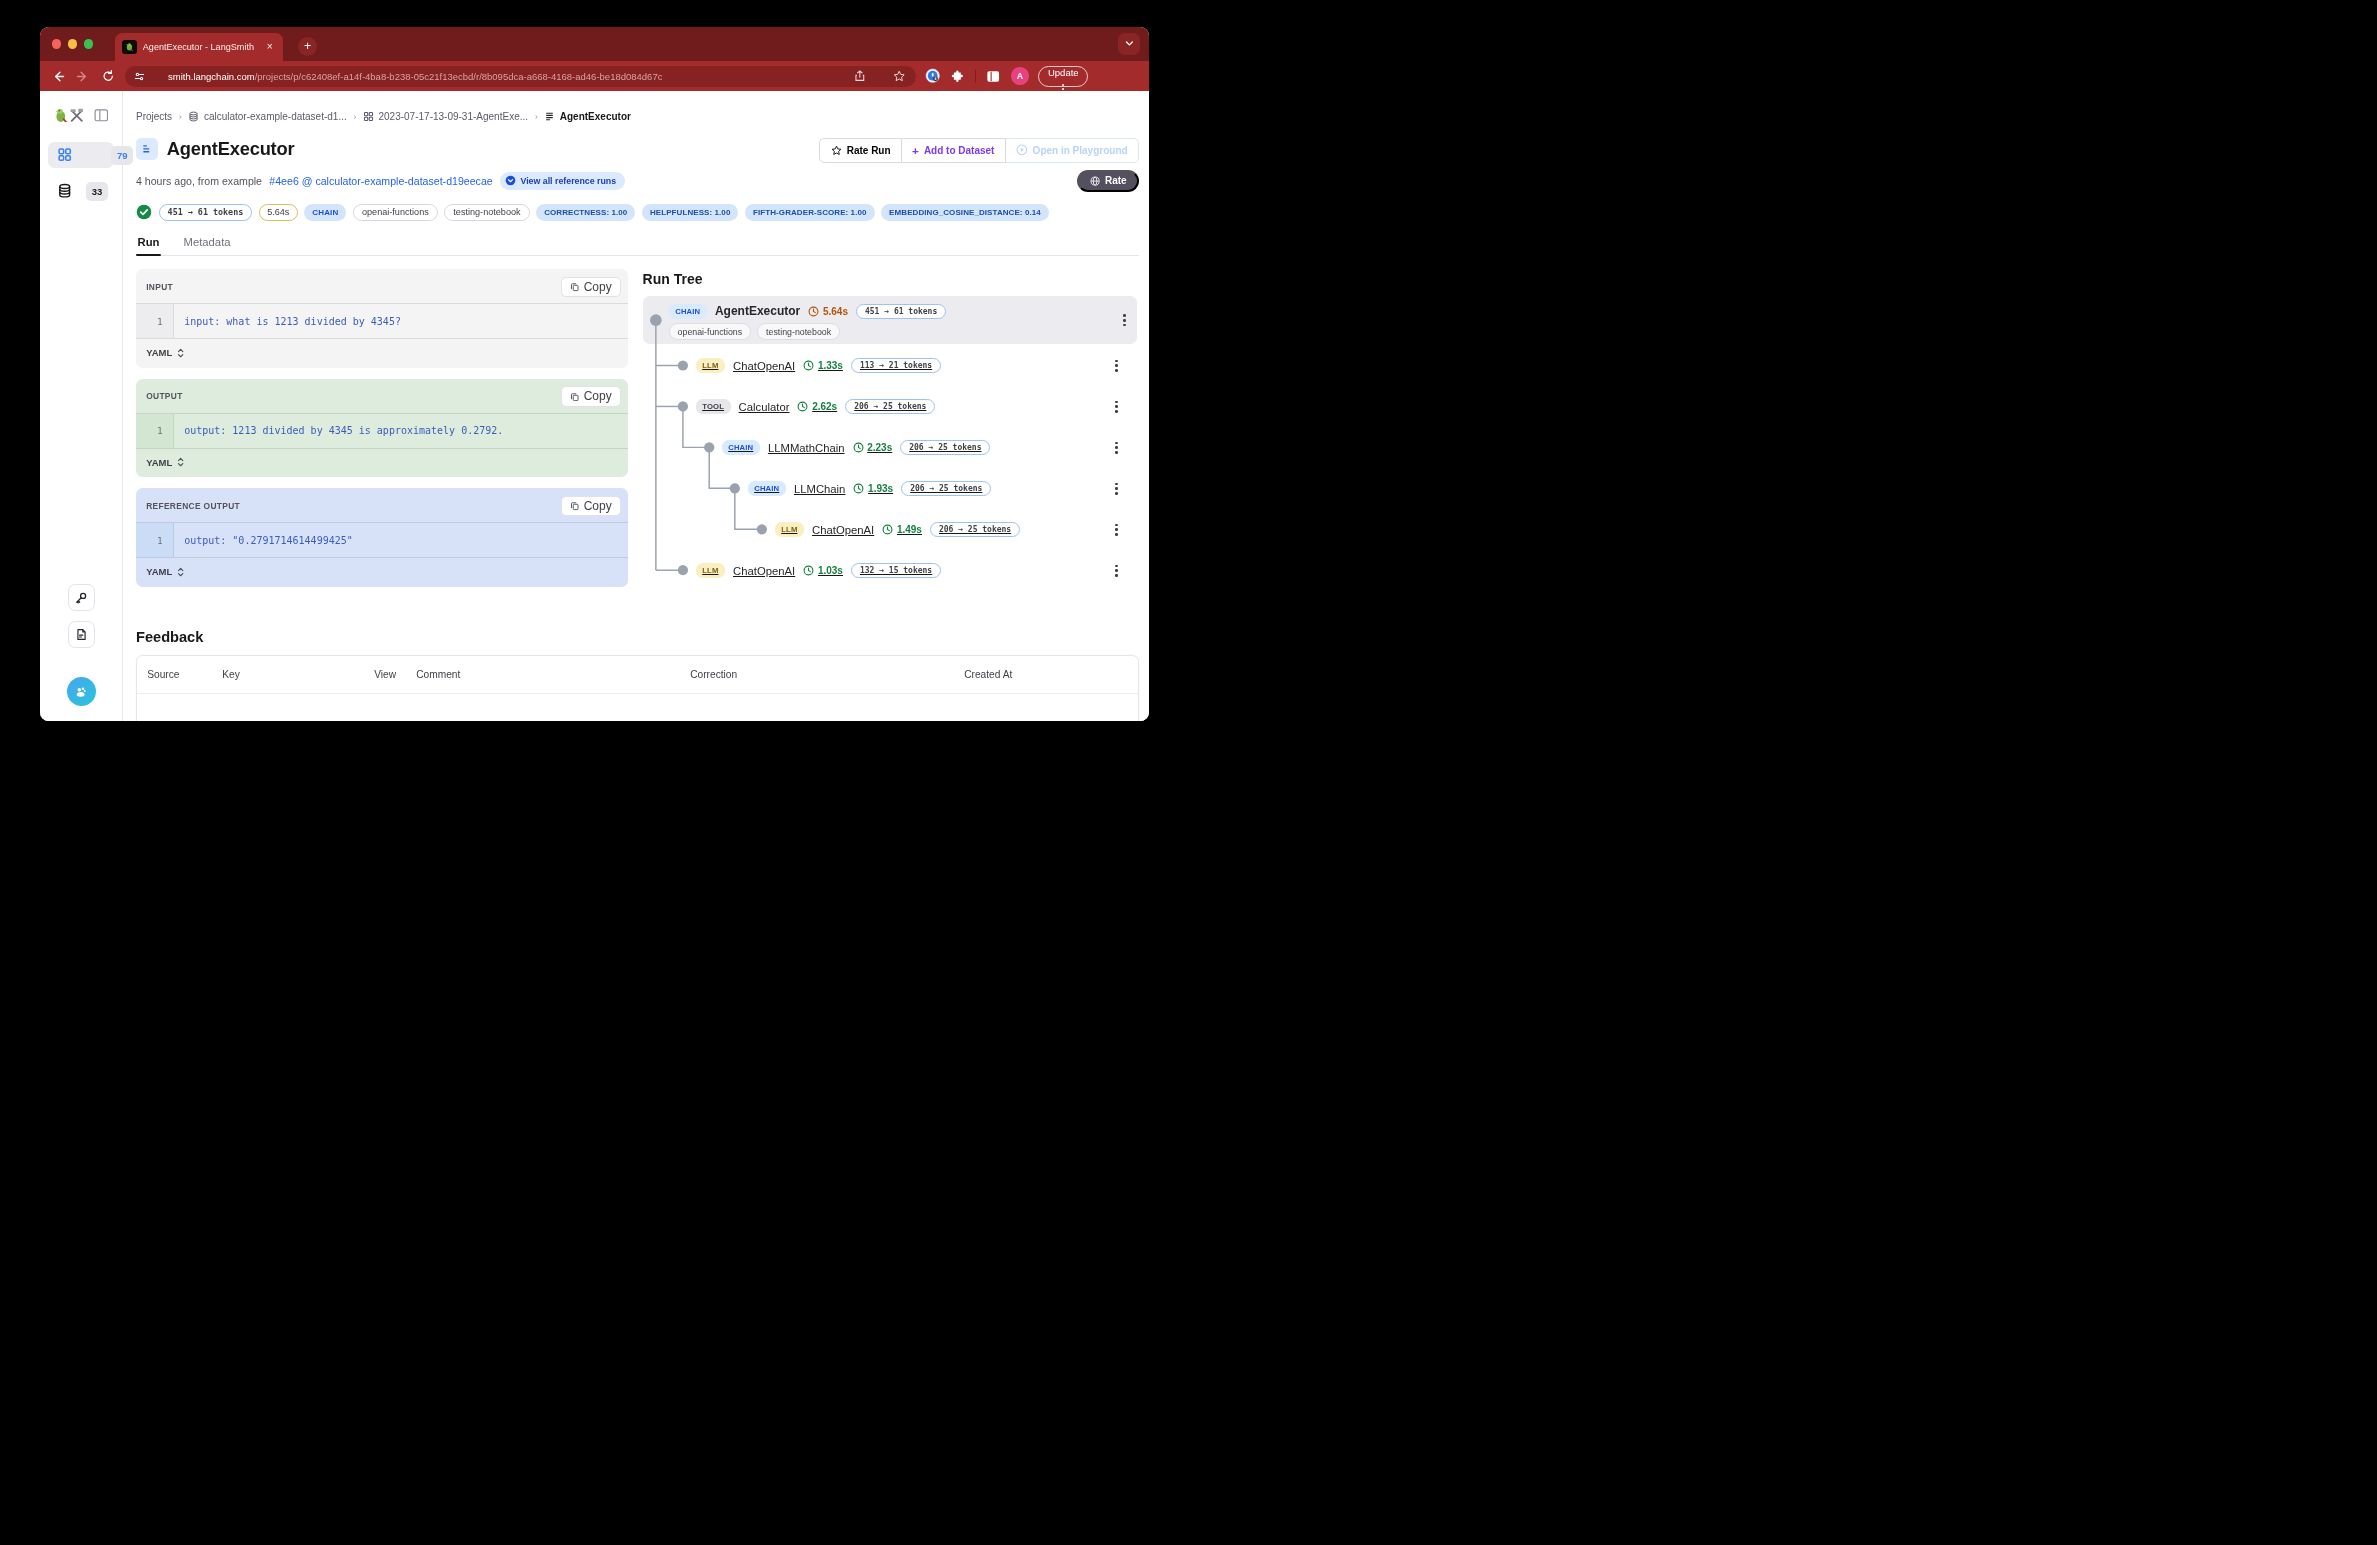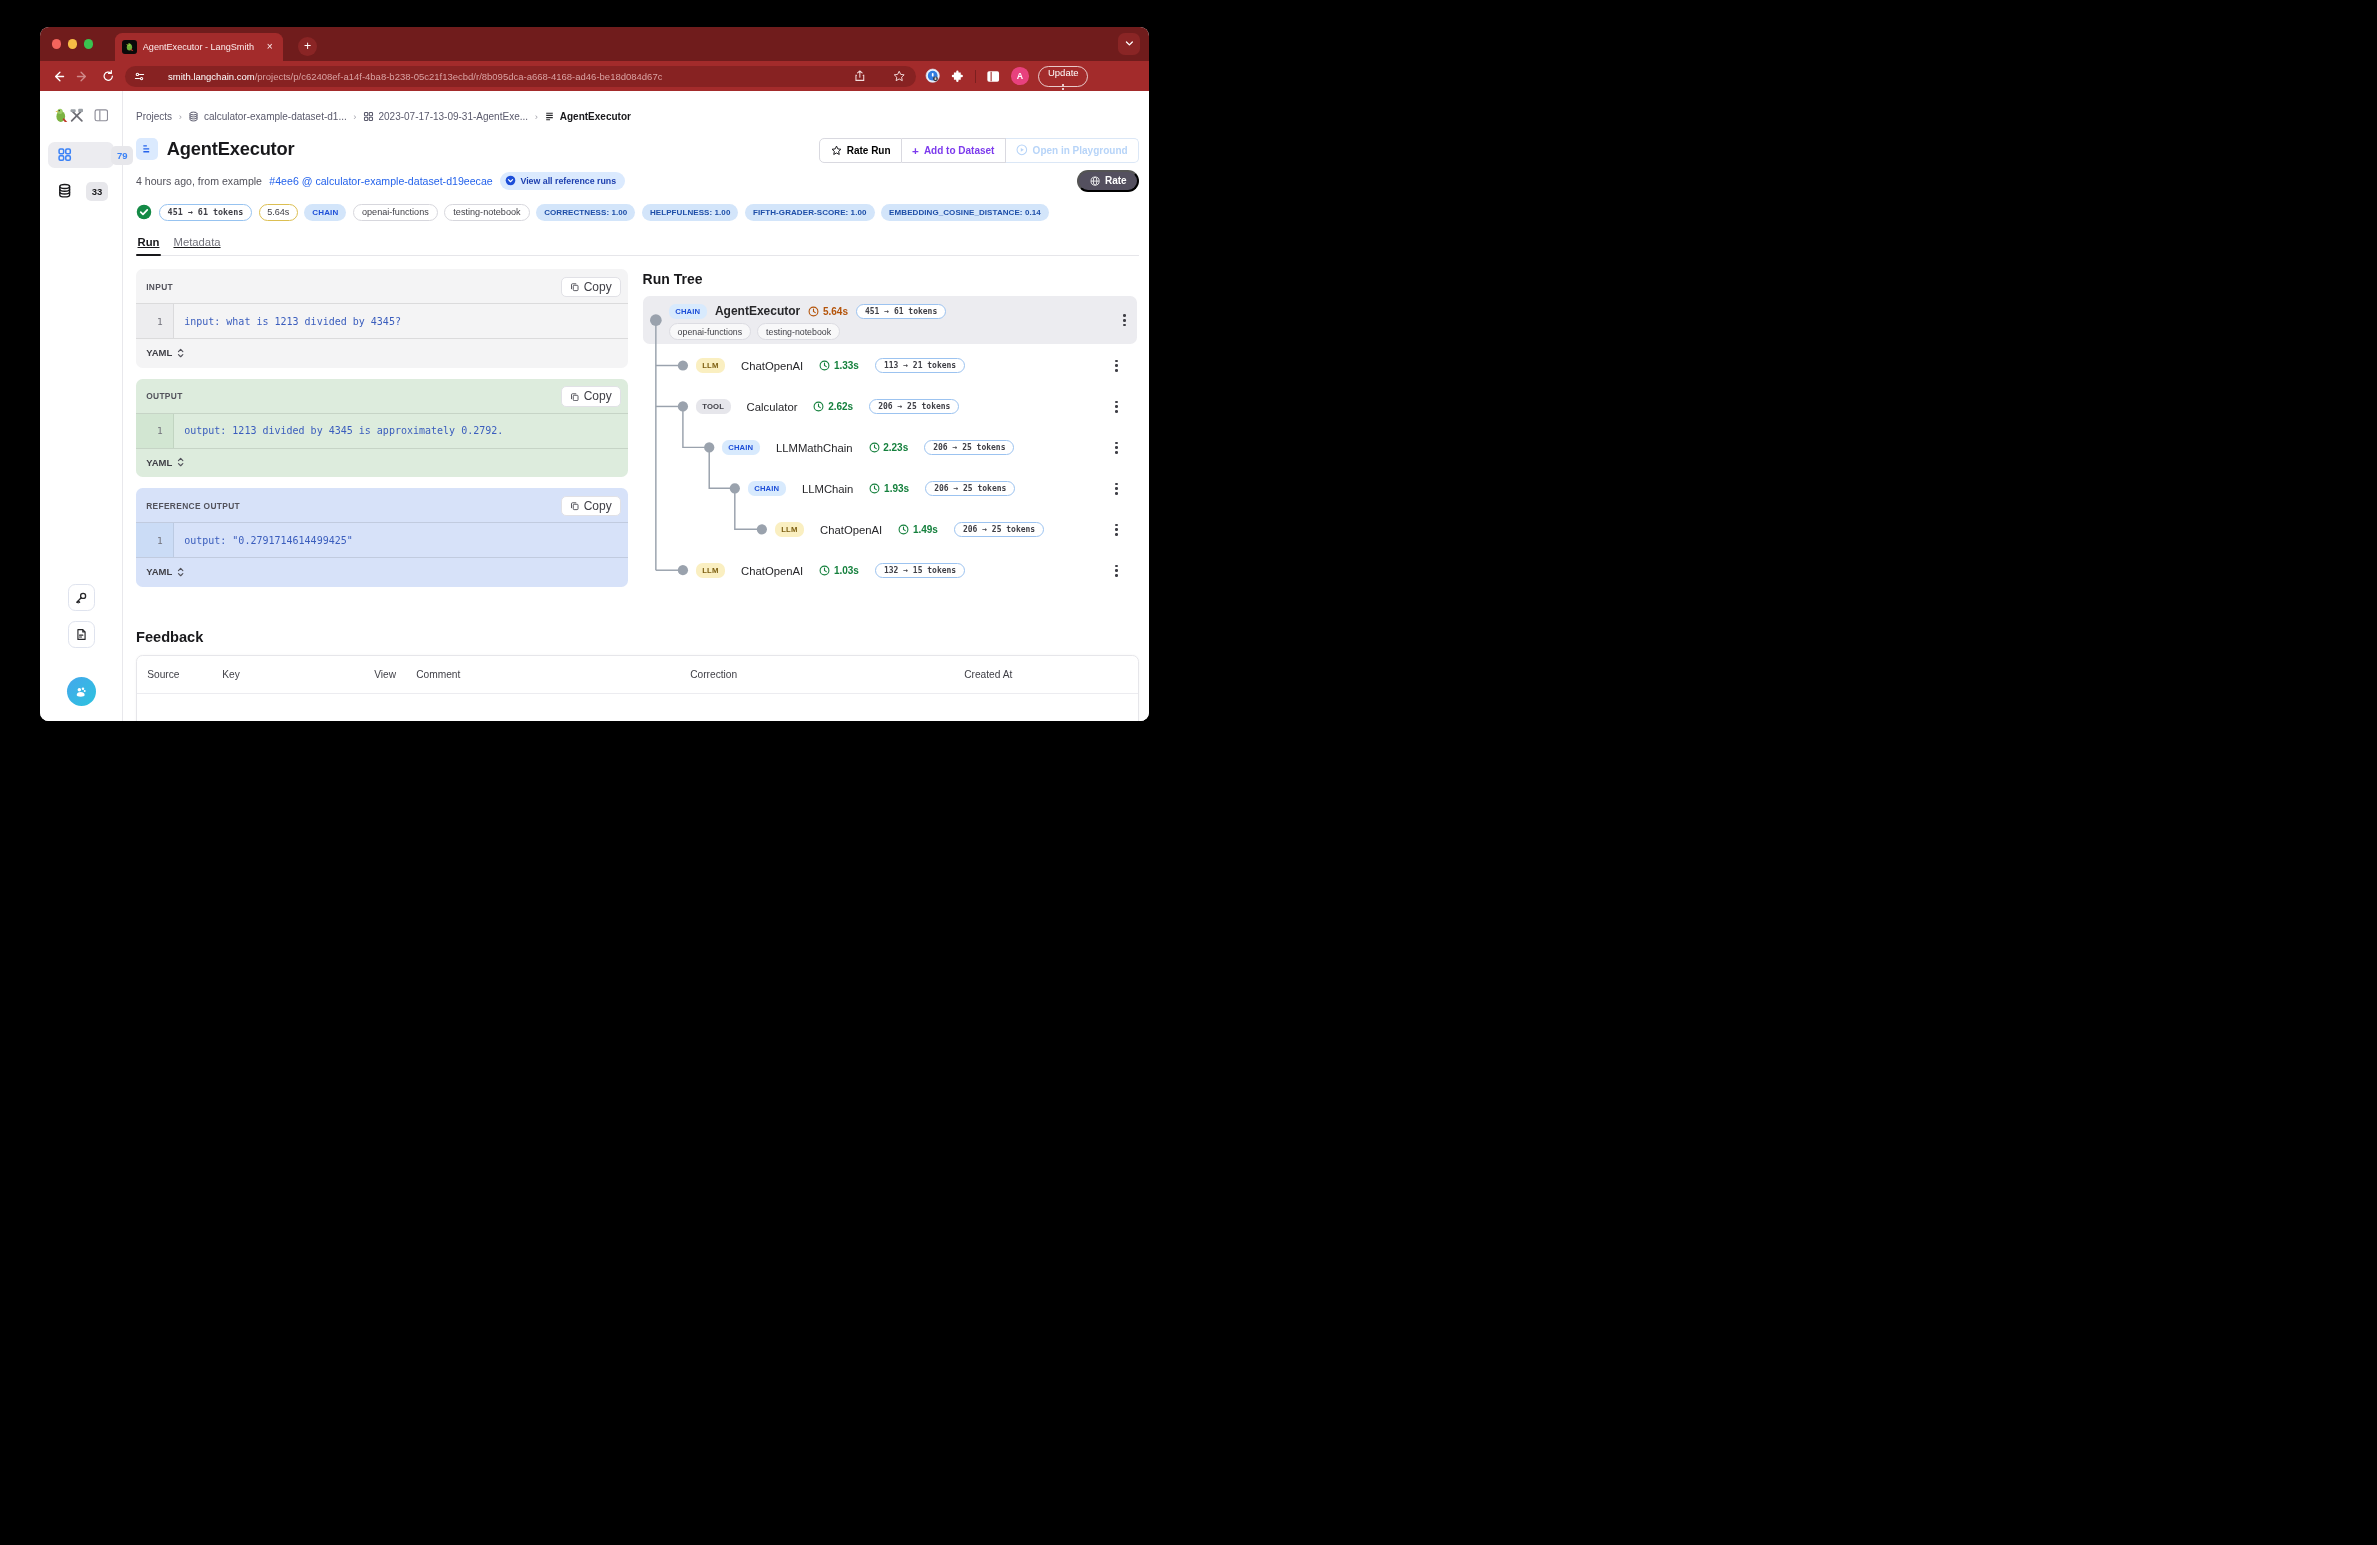--- a/index.html
+++ b/index.html
@@ -92,21 +92,21 @@
                padding:0 10.2px; font-size:10px; font-weight:600; }
 
   .badge-row { display:flex; align-items:center; gap:6.6px; margin-top:11.7px; flex-wrap:nowrap; }
   .pill { border-radius:731px; font-size:8.8px; display:flex; align-items:center; white-space:nowrap; }
   .pill.tok { border:1.1px solid #97c3f0; background:#fff; padding:2.9px 8px; font-family:"DejaVu Sans Mono", monospace; font-weight:700; font-size:8.4px; color:#3f3f46; }
   .pill.lat { border:1.1px solid #dcbf52; background:#fff; padding:2.9px 7.3px; font-size:9.1px; color:#3f3f46; }
   .pill.type-badge { background:#d3e5fa; color:#1d4fd8; font-weight:700; font-size:8px; padding:3.7px 8px; letter-spacing:.02em; }
   .pill.tag { border:0.7px solid #d7d7dd; background:#fff; padding:2.9px 8px; font-size:9.1px; color:#3f3f46; }
   .pill.score { background:#d3e5fa; color:#1d4ea8; font-weight:700; font-size:8px; padding:3.7px 8px; letter-spacing:.01em; }
 
-  .tabs-row { display:flex; gap:11px; border-bottom:0.7px solid #e6e6ea; margin-top:14.6px;text-decoration:underline; }
+  .tabs-row { display:flex; gap:21px; border-bottom:0.7px solid #e6e6ea; margin-top:14.6px; }
   .tab-item { font-size:11.3px; padding:0 1.5px 7.3px; color:#71717a; position:relative; }
   .tab-item.active { color:#18181b; font-weight:700; }
   .tab-item.active::after { content:""; position:absolute; left:0; right:0; bottom:-0.7px; height:2.2px; background:#18181b; border-radius:1.5px; }
 
   .panes { display:flex; gap:14.6px; margin-top:13px; }
   .left-pane { width:492px; flex:0 0 auto; display:flex; flex-direction:column; gap:11px; }
 
   .io-card { border-radius:6.6px; overflow:hidden; }
   .io-card.gray { background:#f4f4f5; }
   .io-card.green { background:#ddecdd; }
@@ -124,21 +124,21 @@
   .code-line { padding:11.7px 10.2px; font-family:"DejaVu Sans Mono", monospace; font-size:10px; color:#3a5dbd; white-space:pre; }
   .io-foot { display:flex; align-items:center; gap:5.1px; padding:8px 10.2px 9.5px; font-size:9.5px; font-weight:600; color:#3f3f46; }
 
   
   .tree-pane { flex:1; position:relative; min-width:0; height:344px; }
   .tree-title { font-size:14px; font-weight:700; margin-top:1.5px; }
   .tree-svg { position:absolute; left:0; top:0; width:498px; height:329px; pointer-events:none; z-index:3; }
   .root-card { position:absolute; left:0; right:1.5px; top:27px; height:48px; background:#ececf0; border-radius:6.6px; z-index:1; }
   .root-line1 { display:flex; align-items:center; gap:8px; padding:7.3px 0 0 26px; }
   .root-line2 { display:flex; align-items:center; gap:5.9px; padding:4.4px 0 0 26px; }
-  .tree-row { position:absolute; left:0; right:11px; height:41px; display:flex; align-items:center; gap:16px; z-index:1; }
+  .tree-row { position:absolute; left:0; right:11px; height:41px; display:flex; align-items:center; gap:8px; z-index:1;text-decoration:underline; }
   .type-pill { font-size:7.7px; font-weight:700; border-radius:6.6px; padding:2.9px 6.6px; letter-spacing:.02em; flex:0 0 auto; }
   .type-pill.chain { background:#d8eafd; color:#1d4fd8; }
   .type-pill.llm { background:#faefc1; color:#7c5e10; }
   .type-pill.tool { background:#e6e6eb; color:#3f3f46; }
   .node-name { font-size:11.3px; color:#27272a; font-weight:500; white-space:nowrap; }
   .time-chip { display:flex; align-items:center; gap:3.7px; font-size:10px; font-weight:600; }
   .time-chip.amber { color:#b45309; }
   .time-chip.green { color:#15803d; }
   .tok-pill { border:1.1px solid #9cc3f0; border-radius:731px; background:#fff; padding:2.2px 8px;
               font-family:"DejaVu Sans Mono", monospace; font-size:8px; font-weight:700; color:#3f3f46; white-space:nowrap; }

